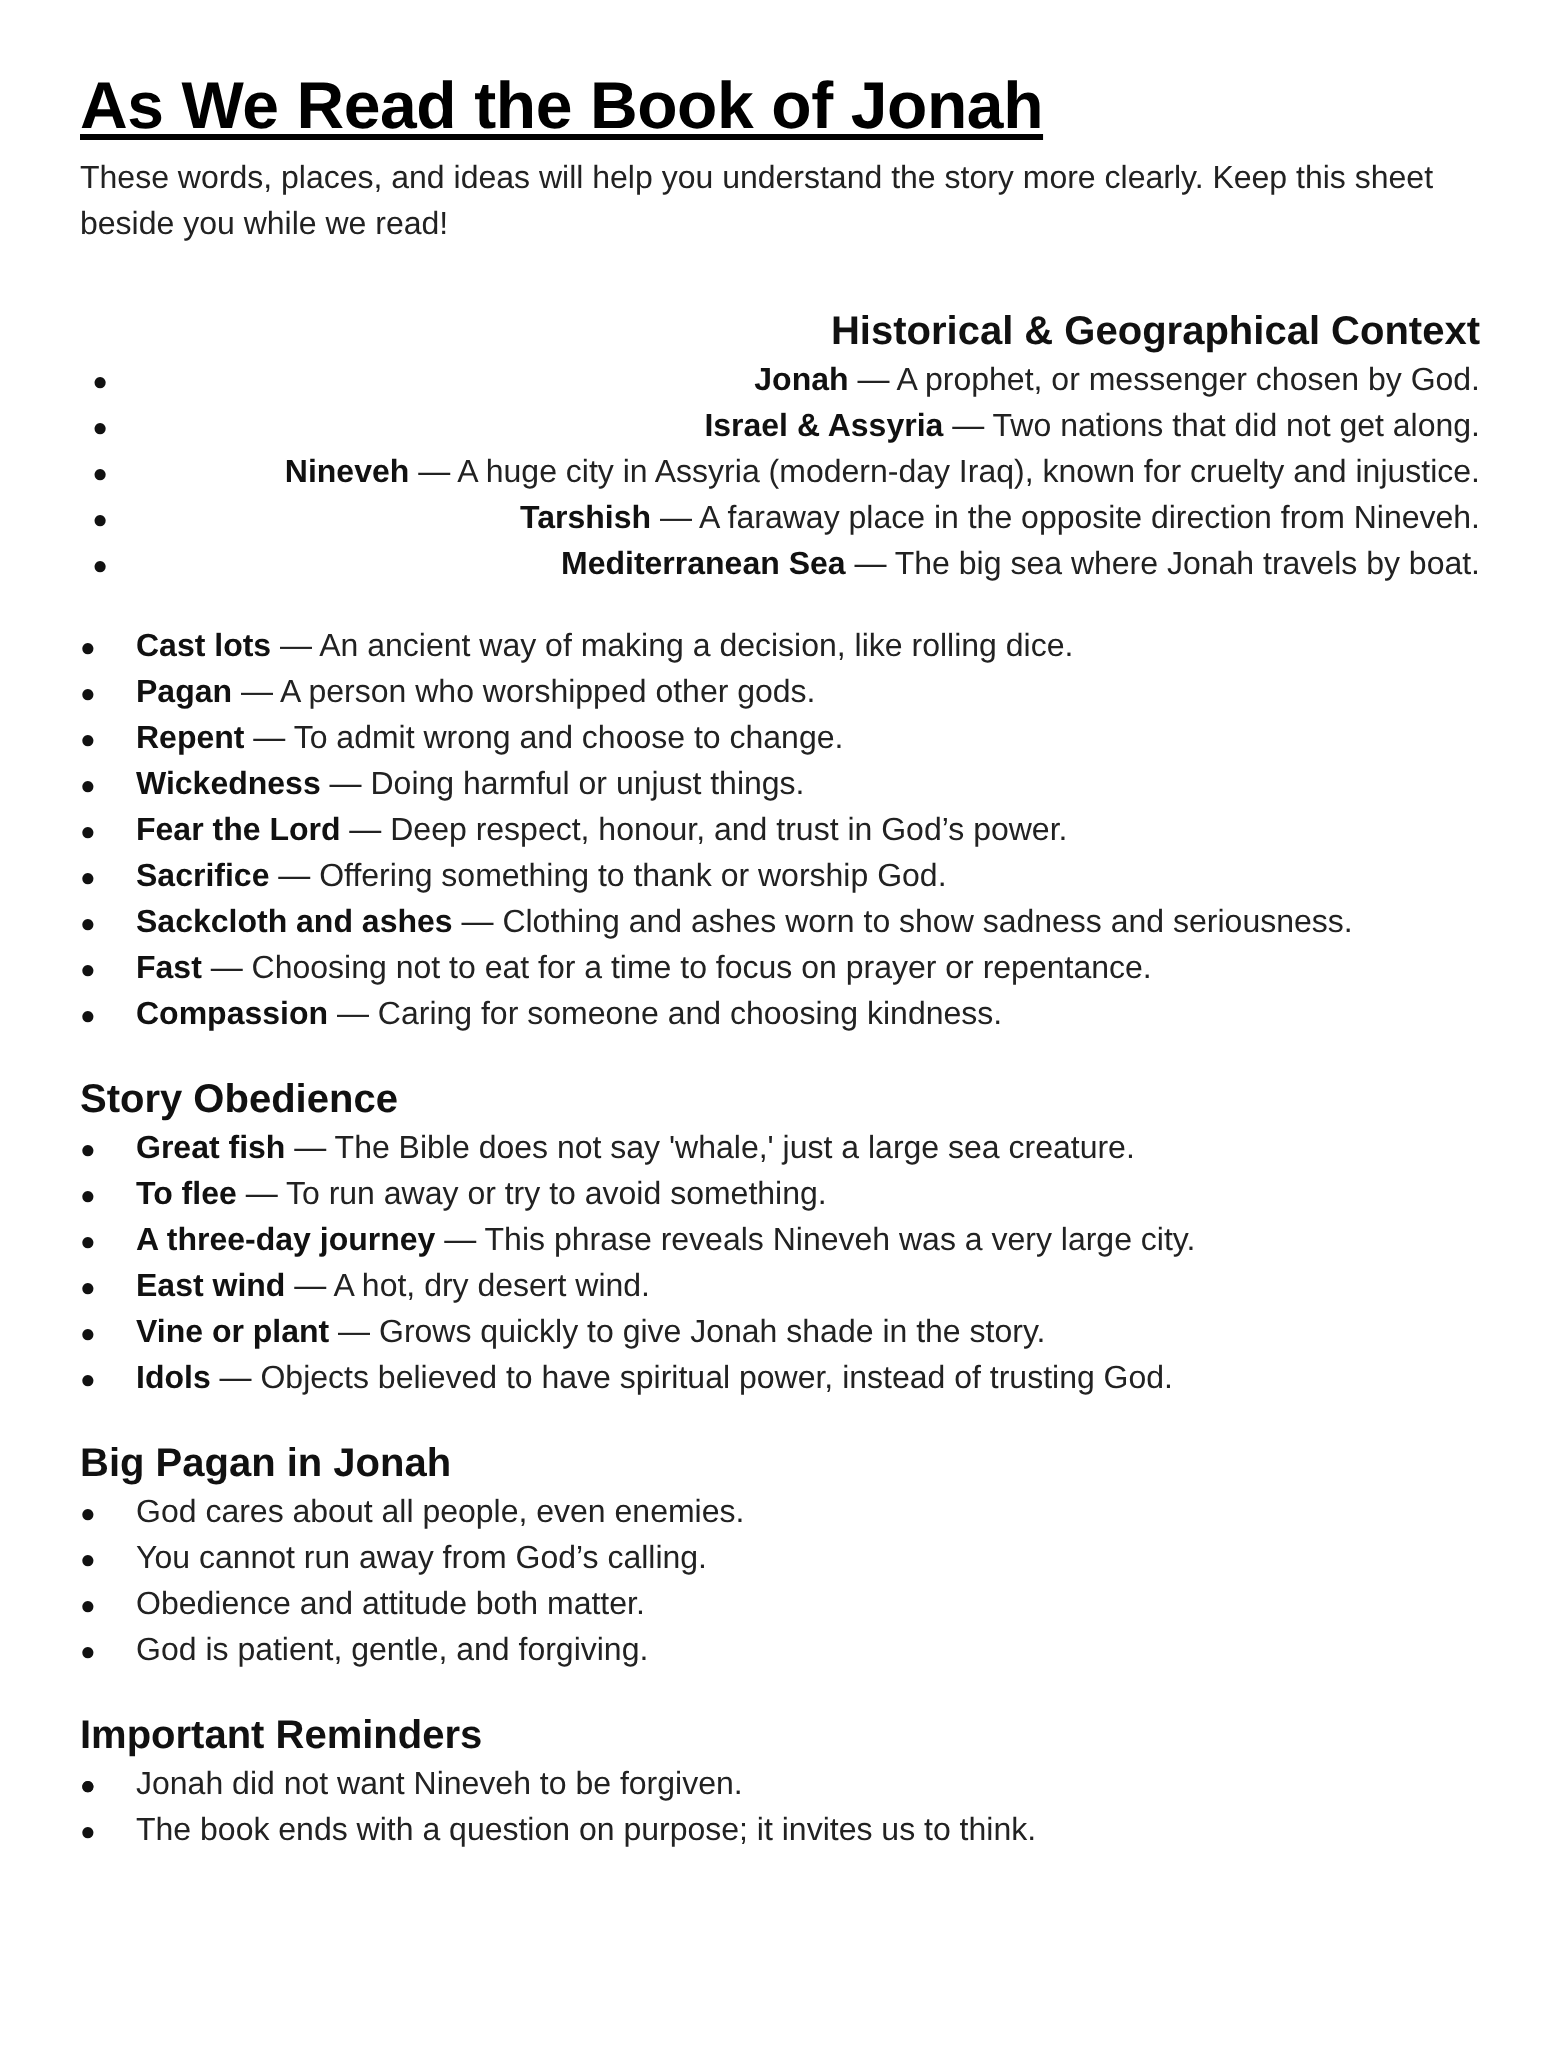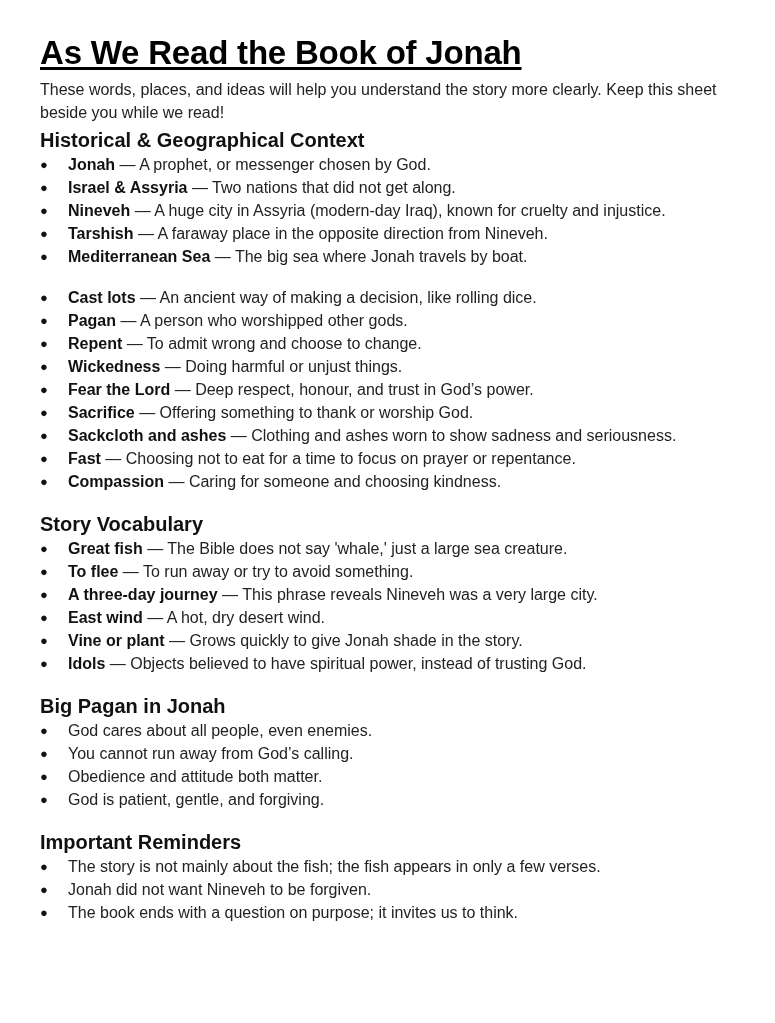--- a/index.html
+++ b/index.html
@@ -10,21 +10,21 @@
   }
   .page { position: absolute; left: 40px; top: 33px; width: 700px; }
   h1 {
     margin: 0; font-size: 33px; font-weight: bold; color: #000;
     text-decoration: underline; text-decoration-thickness: 3px; text-underline-offset: 3px;
     line-height: 40px; letter-spacing: -0.2px;
   }
   .intro { margin: 5px 0 0 0; font-size: 16px; line-height: 23px; color: #222; width: 680px; }
   h2 { margin: 0; font-size: 20px; font-weight: bold; line-height: 26px; color: #111; }
   .section { margin-top: 18px; }
-  .section.first { margin-top: 3px; }
+  .section.first { margin-top: 29px; text-align: right; }
   ul { list-style: none; margin: 0; padding: 0; }
   li { position: relative; padding-left: 28px; font-size: 16px; line-height: 23px; color: #222; }
   li .bullet { position: absolute; left: 0; top: 0; width: 14px; font-size: 13px; color: #111; }
   li .term { font-weight: bold; color: #111; }
 </style>
 </head>
 <body>
 
 <div class="page">
   <h1>As We Read the Book of Jonah</h1>
@@ -49,21 +49,21 @@
         <li><span class="bullet">●</span><span class="term">Wickedness</span><span> — Doing harmful or unjust things.</span></li>
         <li><span class="bullet">●</span><span class="term">Fear the Lord</span><span> — Deep respect, honour, and trust in God’s power.</span></li>
         <li><span class="bullet">●</span><span class="term">Sacrifice</span><span> — Offering something to thank or worship God.</span></li>
         <li><span class="bullet">●</span><span class="term">Sackcloth and ashes</span><span> — Clothing and ashes worn to show sadness and seriousness.</span></li>
         <li><span class="bullet">●</span><span class="term">Fast</span><span> — Choosing not to eat for a time to focus on prayer or repentance.</span></li>
         <li><span class="bullet">●</span><span class="term">Compassion</span><span> — Caring for someone and choosing kindness.</span></li>
       </ul>
   </div>
 
   <div class="section">
-    <h2>Story Vocabulary</h2>
+    <h2>Story Obedience</h2>
     <ul>
         <li><span class="bullet">●</span><span class="term">Great fish</span><span> — The Bible does not say 'whale,' just a large sea creature.</span></li>
         <li><span class="bullet">●</span><span class="term">To flee</span><span> — To run away or try to avoid something.</span></li>
         <li><span class="bullet">●</span><span class="term">A three-day journey</span><span> — This phrase reveals Nineveh was a very large city.</span></li>
         <li><span class="bullet">●</span><span class="term">East wind</span><span> — A hot, dry desert wind.</span></li>
         <li><span class="bullet">●</span><span class="term">Vine or plant</span><span> — Grows quickly to give Jonah shade in the story.</span></li>
         <li><span class="bullet">●</span><span class="term">Idols</span><span> — Objects believed to have spiritual power, instead of trusting God.</span></li>
       </ul>
   </div>
 
@@ -73,18 +73,18 @@
         <li><span class="bullet">●</span><span>God cares about all people, even enemies.</span></li>
         <li><span class="bullet">●</span><span>You cannot run away from God’s calling.</span></li>
         <li><span class="bullet">●</span><span>Obedience and attitude both matter.</span></li>
         <li><span class="bullet">●</span><span>God is patient, gentle, and forgiving.</span></li>
       </ul>
   </div>
 
   <div class="section">
     <h2>Important Reminders</h2>
     <ul>
-        <li><span class="bullet">●</span><span>The story is not mainly about the fish;  the fish appears in only a few verses.</span></li>
+        <li><span class="bullet">●</span></li>
         <li><span class="bullet">●</span><span>Jonah did not want Nineveh to be forgiven.</span></li>
         <li><span class="bullet">●</span><span>The book ends with a question on purpose; it invites us to think.</span></li>
       </ul>
   </div>
 </div>
 
 </body></html>

